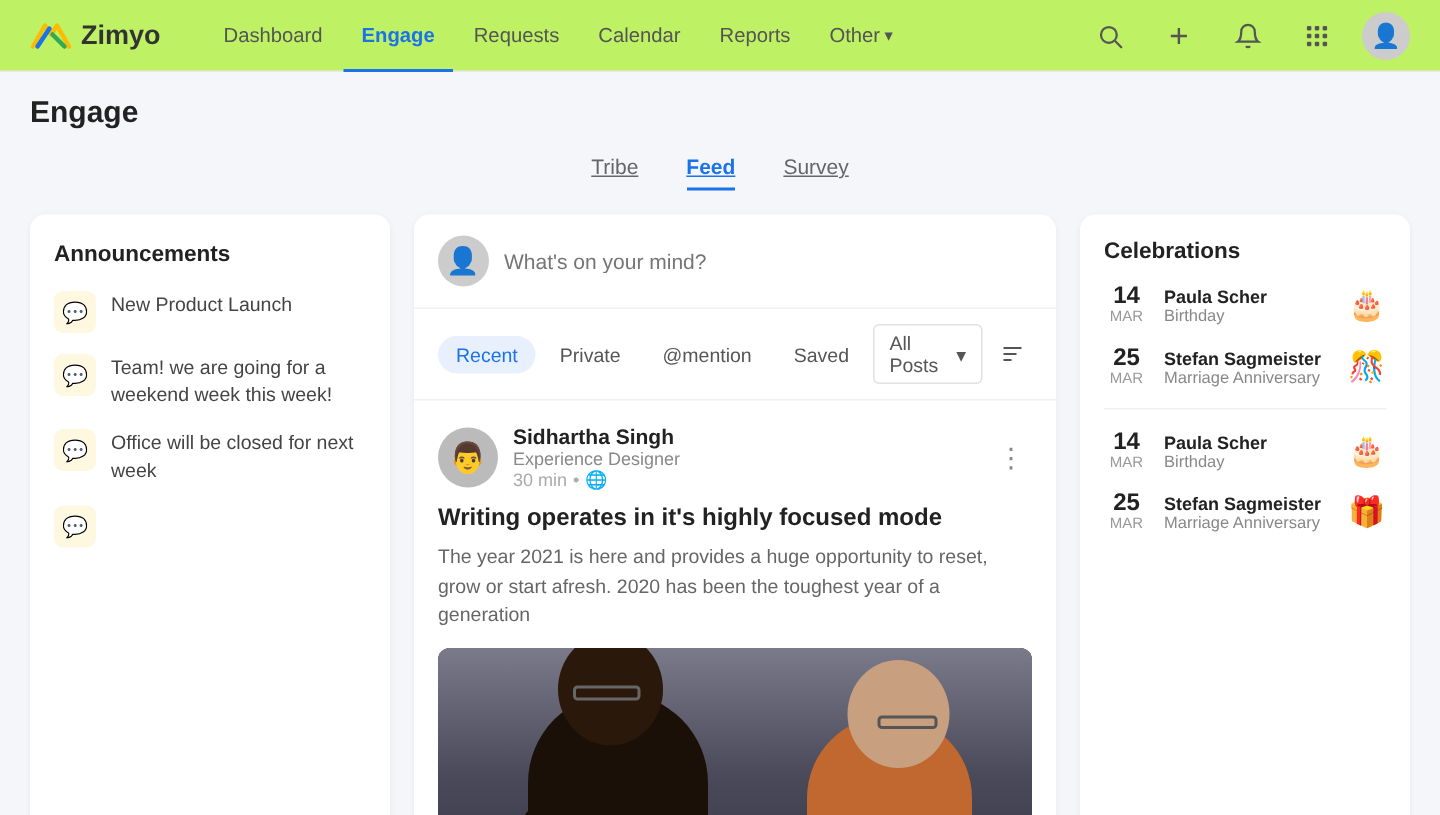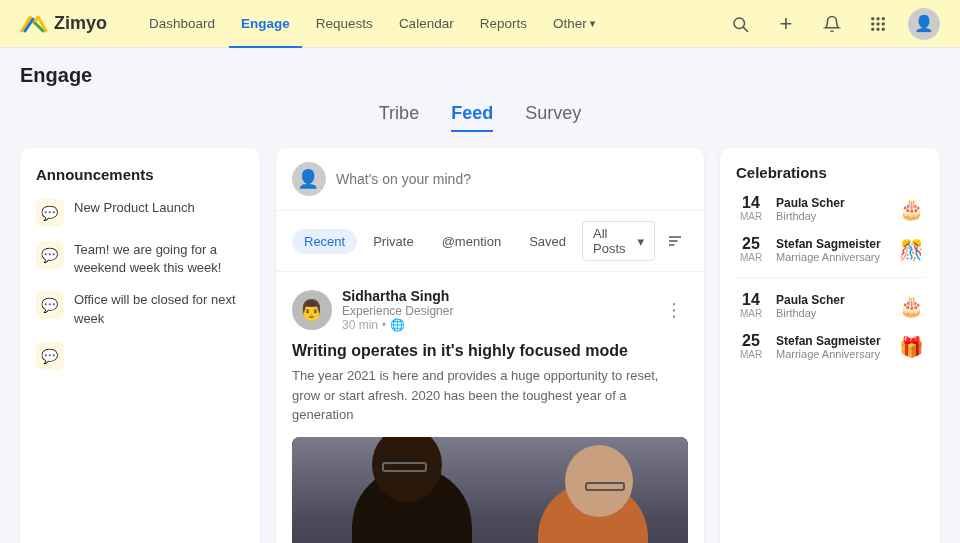--- a/index.html
+++ b/index.html
@@ -1,20 +1,20 @@
 <!DOCTYPE html>
 <html><head>
   <meta charset="utf-8">
   <style>
     * { box-sizing: border-box; margin: 0; padding: 0; }
     body { font-family: 'Segoe UI', Arial, sans-serif; background: #f5f6fa; color: #333; font-size: 14px; }
 
     
     .top-nav {
-      background: #fef9c3;
+      background: #bef264;
       display: flex;
       align-items: center;
       padding: 0 20px;
       height: 48px;
       border-bottom: 1px solid #e8e8e8;
       position: fixed;
       top: 0; left: 0; right: 0;
       z-index: 100;
     }
     .logo {
@@ -104,25 +104,26 @@
 
     
     .sub-tabs {
       display: flex;
       justify-content: center;
       align-items: center;
       gap: 32px;
       margin-bottom: 16px;
     }
     .sub-tab {
-      font-size: 18px;
+      font-size: 14px;
       color: #666;
       cursor: pointer;
       padding-bottom: 8px;
       position: relative;
+      text-decoration: underline;
     }
     .sub-tab.active {
       color: #1a73e8;
       font-weight: 600;
     }
     .sub-tab.active::after {
       content: '';
       position: absolute;
       bottom: 0; left: 0; right: 0;
       height: 2px;

